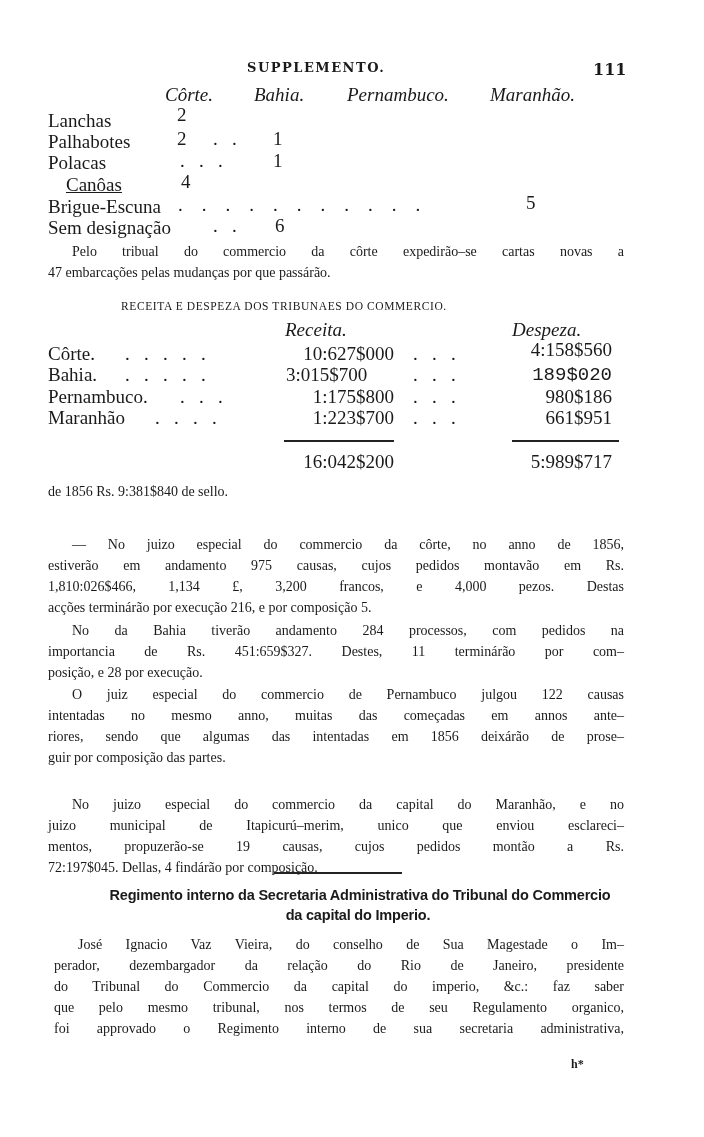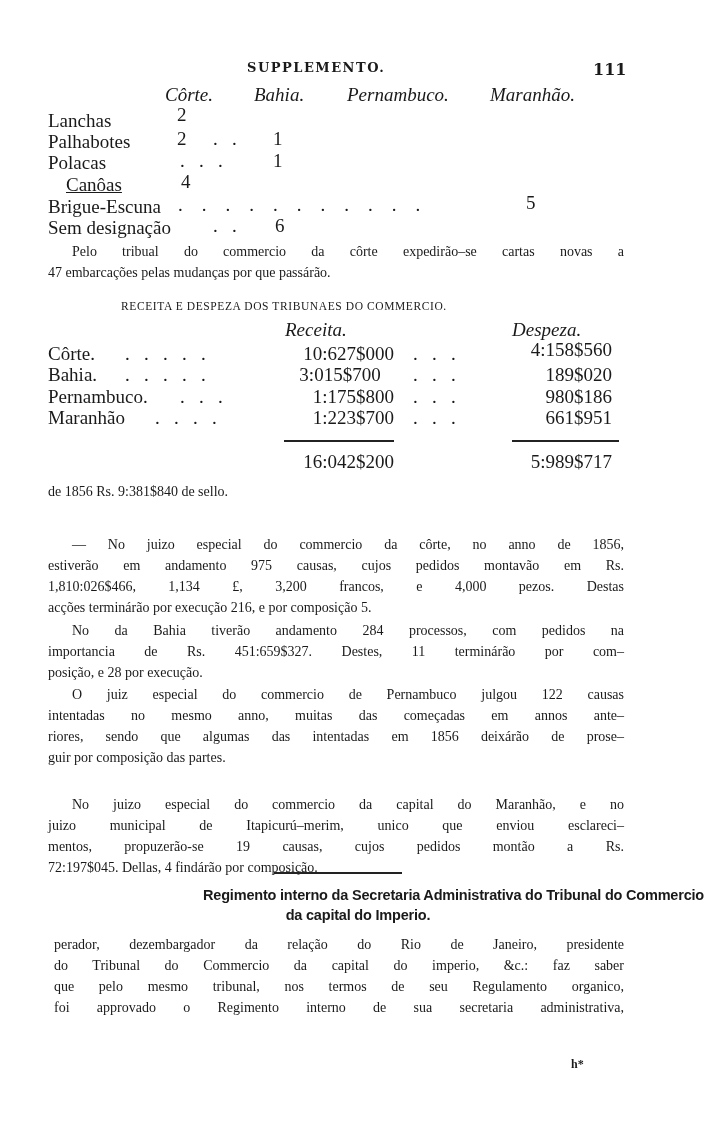--- a/index.html
+++ b/index.html
@@ -79,23 +79,23 @@
     <div class="abs ital colhead" style="left:512px; top:319px;">Despeza.</div>
 
     <div class="abs rowtxt" style="left:48px; top:343px;">Côrte.</div>
     <div class="abs rowtxt" style="left:125px; top:343px;">.&nbsp;&nbsp;&nbsp;.&nbsp;&nbsp;&nbsp;.&nbsp;&nbsp;&nbsp;.&nbsp;&nbsp;&nbsp;.</div>
     <div class="abs rowtxt" style="left:286px; top:343px; width:108px; text-align:right;">10:627$000</div>
     <div class="abs rowtxt" style="left:413px; top:343px;">.&nbsp;&nbsp;&nbsp;.&nbsp;&nbsp;&nbsp;.</div>
     <div class="abs rowtxt" style="left:508px; top:339px; width:104px; text-align:right;">4:158$560</div>
 
     <div class="abs rowtxt" style="left:48px; top:364px;">Bahia.</div>
     <div class="abs rowtxt" style="left:125px; top:364px;">.&nbsp;&nbsp;&nbsp;.&nbsp;&nbsp;&nbsp;.&nbsp;&nbsp;&nbsp;.&nbsp;&nbsp;&nbsp;.</div>
-    <div class="abs rowtxt" style="left:286px; top:364px; width:108px; text-align:center;">3:015$700</div>
+    <div class="abs rowtxt" style="left:286px; top:364px; width:108px; text-align:left;">3:015$700</div>
     <div class="abs rowtxt" style="left:413px; top:364px;">.&nbsp;&nbsp;&nbsp;.&nbsp;&nbsp;&nbsp;.</div>
-    <div class="abs rowtxt" style="left:508px; top:364px; width:104px; text-align:right;">189$020</div>
+    <div class="abs rowtxt" style="left:508px; top:364px; width:104px; text-align:right;font-family:Liberation Mono, monospace;">189$020</div>
 
     <div class="abs rowtxt" style="left:48px; top:386px;">Pernambuco.</div>
     <div class="abs rowtxt" style="left:180px; top:386px;">.&nbsp;&nbsp;&nbsp;.&nbsp;&nbsp;&nbsp;.</div>
     <div class="abs rowtxt" style="left:286px; top:386px; width:108px; text-align:right;">1:175$800</div>
     <div class="abs rowtxt" style="left:413px; top:386px;">.&nbsp;&nbsp;&nbsp;.&nbsp;&nbsp;&nbsp;.</div>
     <div class="abs rowtxt" style="left:508px; top:386px; width:104px; text-align:right;">980$186</div>
 
     <div class="abs rowtxt" style="left:48px; top:407px;">Maranhão</div>
     <div class="abs rowtxt" style="left:155px; top:407px;">.&nbsp;&nbsp;&nbsp;.&nbsp;&nbsp;&nbsp;.&nbsp;&nbsp;&nbsp;.</div>
     <div class="abs rowtxt" style="left:286px; top:407px; width:108px; text-align:right;">1:223$700</div>
@@ -135,24 +135,25 @@
 
   <div class="para body-text" style="top:794px;">
     <span class="line indent">No juizo especial do commercio da capital do Maranhão, e no</span>
     <span class="line">juizo municipal de Itapicurú–merim, unico que enviou esclareci–</span>
     <span class="line">mentos, propuzerão-se 19 causas, cujos pedidos montão a Rs.</span>
     <span class="line last">72:197$045. Dellas, 4 findárão por composição.</span>
   </div>
 
   <div class="rule" style="left:274px; top:872px; width:128px; height:2px;"></div>
 
-  <div class="abs heading-bold" style="left:0; width:704px; top:887px; text-align:right; padding-left:16px; box-sizing:border-box;">Regimento interno da Secretaria Administrativa do Tribunal do Commercio</div>
+  <div class="abs heading-bold" style="left:0; width:704px; top:887px; text-align:center; padding-left:16px; box-sizing:border-box;">Regimento interno da Secretaria Administrativa do Tribunal do Commercio</div>
   <div class="abs heading-bold" style="left:0; width:704px; top:907px; text-align:center; padding-left:12px; box-sizing:border-box;">da capital do Imperio.</div>
 
   <div class="para body-text" style="top:934px; left:54px; width:570px;">
+    <span class="line indent">José Ignacio Vaz Vieira, do conselho de Sua Magestade o Im–</span>
     <span class="line">perador, dezembargador da relação do Rio de Janeiro, presidente</span>
     <span class="line">do Tribunal do Commercio da capital do imperio, &amp;c.: faz saber</span>
     <span class="line">que pelo mesmo tribunal, nos termos de seu Regulamento organico,</span>
     <span class="line">foi approvado o Regimento interno de sua secretaria administrativa,</span>
   </div>
 
   <div class="abs" style="left:571px; top:1057px; font-family:'Liberation Serif', serif; font-weight:bold; font-size:12px;">h*</div>
 
 </div>
 

